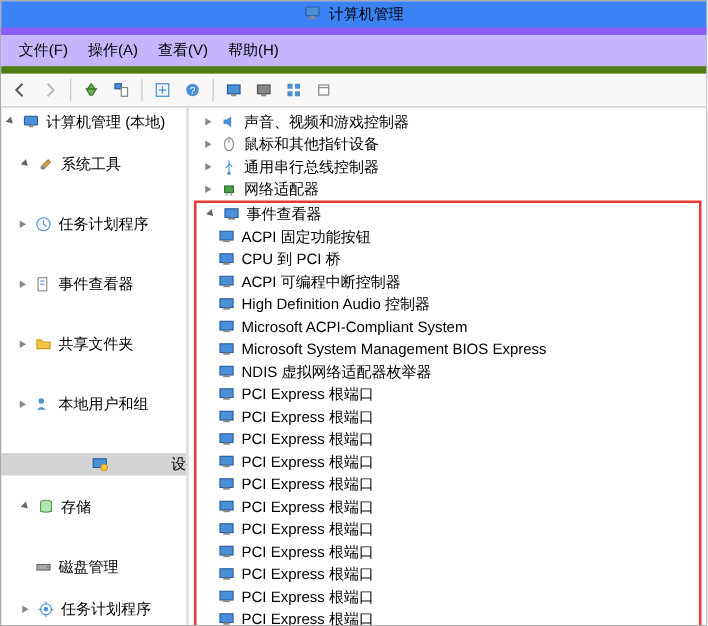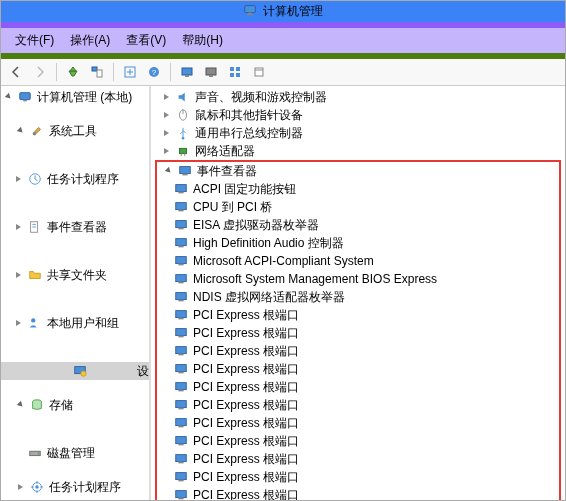--- a/index.html
+++ b/index.html
@@ -361,21 +361,21 @@
               <span>CPU 到 PCI 桥</span>
             </div>
             <div class="tree-node indent-c1">
               <span class="expander empty"></span>
               <span class="node-icon">
                 <svg width="14" height="14" viewBox="0 0 16 16">
                   <rect x="2" y="3" width="12" height="8" fill="#4a90d9" stroke="#2a5a9a"></rect>
                   <rect x="5" y="11" width="6" height="2" fill="#888"></rect>
                 </svg>
               </span>
-              <span>EISA 虚拟驱动器枚举器</span>
+              <span>ACPI 可编程中断控制器</span>
             </div>
             <div class="tree-node indent-c1">
               <span class="expander empty"></span>
               <span class="node-icon">
                 <svg width="14" height="14" viewBox="0 0 16 16">
                   <rect x="2" y="3" width="12" height="8" fill="#4a90d9" stroke="#2a5a9a"></rect>
                   <rect x="5" y="11" width="6" height="2" fill="#888"></rect>
                 </svg>
               </span>
               <span>High Definition Audio 控制器</span>

